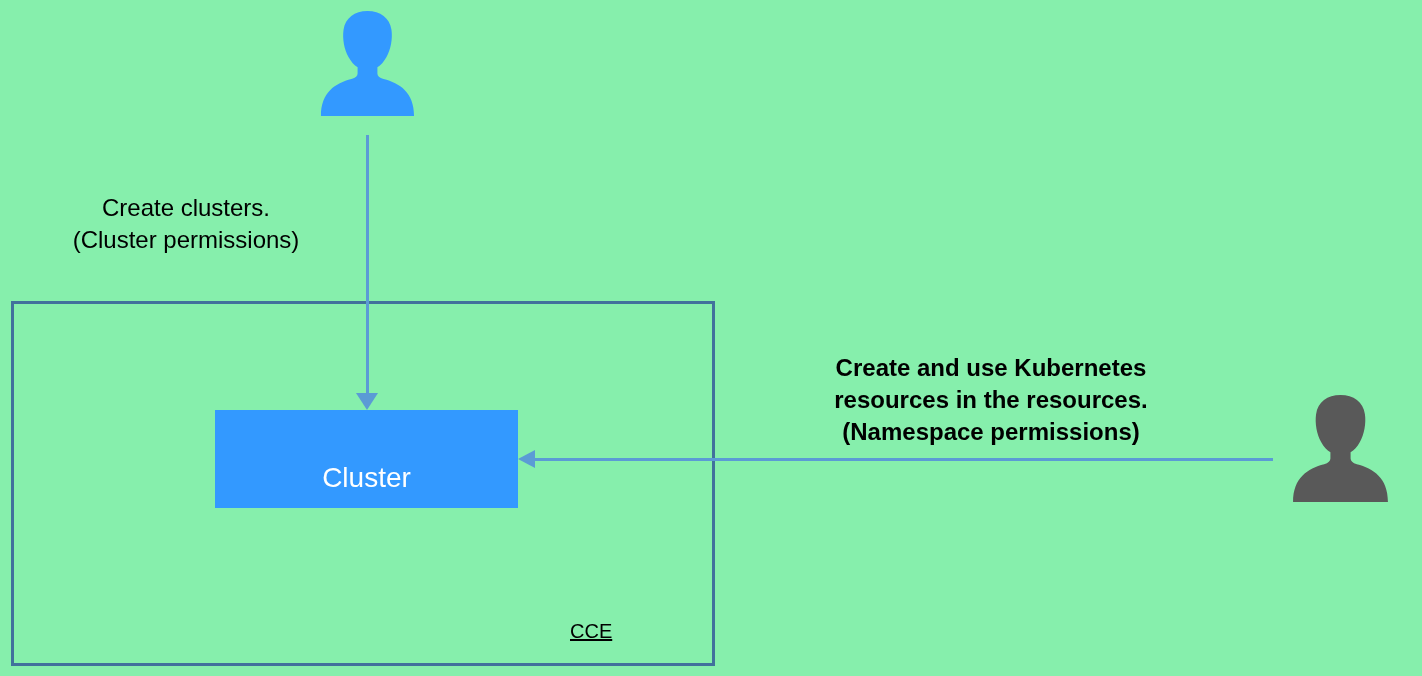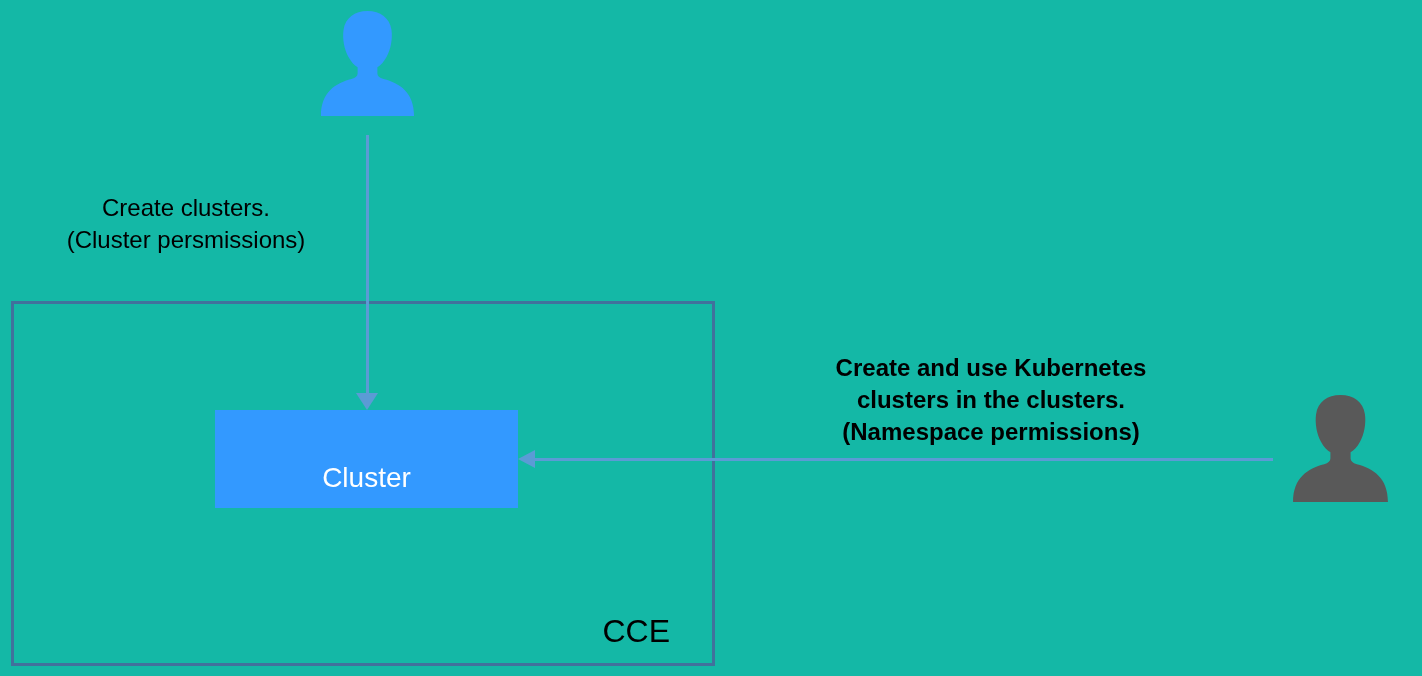--- a/index.html
+++ b/index.html
@@ -11,21 +11,21 @@
     --cluster-text: #FFFFFF;
   }
   * { margin: 0; padding: 0; box-sizing: border-box; }
   html, body { background: #ffffff; }
   body { font-family: "Liberation Sans", sans-serif; }
 
   .canvas {
     position: relative;
     width: 1422px;
     height: 676px;
-    background: #14b8a6;
+    background: #86efac;
     overflow: hidden;
   }
 
   .abs { position: absolute; }
 
   
   .person { display: block; }
   .person-blue { color: var(--primary-blue); }
   .person-gray { color: var(--person-gray); }
 
@@ -44,24 +44,25 @@
     top: 301px;
     width: 704px;
     height: 365px;
     border: 3px solid var(--border-blue);
     background: transparent;
   }
   .cce-label {
     left: 570px;
     top: 617px;
     width: 100px;
-    font-size: 32px;
+    font-size: 20px;
     line-height: 29px;
-    text-align: right;
+    text-align: left;
     color: var(--text-black);
+    text-decoration: underline;
   }
 
   
   .cluster-box {
     left: 215px;
     top: 410px;
     width: 303px;
     height: 98px;
     background: var(--primary-blue);
     display: flex;
@@ -128,39 +129,39 @@
 <div class="canvas">
 
   <div class="abs" style="left:318px; top:11px;">
     <svg class="person person-blue" width="99" height="105" viewBox="0 0 100 106" aria-hidden="true">
       <path fill="currentColor" d="M50 0 C37 0 27.5 7 25.8 19 C24.5 28 26.5 39 30.8 46.5 C33.5 51.3 36.5 54.8 40 56.8 L40 63 C40 65.5 38 67.5 33.8 68.6 C17.5 72.8 3 82 3 106 L97 106 C97 82 82.5 72.8 66.2 68.6 C62 67.5 60 65.5 60 63 L60 56.8 C63.5 54.8 66.5 51.3 69.2 46.5 C73.5 39 75.5 28 74.2 19 C72.5 7 63 0 50 0 Z"></path>
     </svg>
   </div>
 
   <div class="abs label label-left">
     <div>Create clusters.</div>
-    <div>(Cluster persmissions)</div>
+    <div>(Cluster permissions)</div>
   </div>
 
   <div class="abs v-arrow-line"></div>
   <div class="abs v-arrow-head"></div>
 
   <div class="abs cce-box"></div>
   <div class="abs cce-label">CCE</div>
 
   <div class="abs cluster-box">
     <span class="cluster-label">Cluster</span>
   </div>
 
   <div class="abs h-arrow-line"></div>
   <div class="abs h-arrow-head"></div>
 
   <div class="abs label label-right">
     <div>Create and use Kubernetes</div>
-    <div>clusters in the clusters.</div>
+    <div>resources in the resources.</div>
     <div>(Namespace permissions)</div>
   </div>
 
   <div class="abs" style="left:1290px; top:395px;">
     <svg class="person person-gray" width="101" height="107" viewBox="0 0 100 106" aria-hidden="true">
       <path fill="currentColor" d="M50 0 C37 0 27.5 7 25.8 19 C24.5 28 26.5 39 30.8 46.5 C33.5 51.3 36.5 54.8 40 56.8 L40 63 C40 65.5 38 67.5 33.8 68.6 C17.5 72.8 3 82 3 106 L97 106 C97 82 82.5 72.8 66.2 68.6 C62 67.5 60 65.5 60 63 L60 56.8 C63.5 54.8 66.5 51.3 69.2 46.5 C73.5 39 75.5 28 74.2 19 C72.5 7 63 0 50 0 Z"></path>
     </svg>
   </div>
 
 </div>

